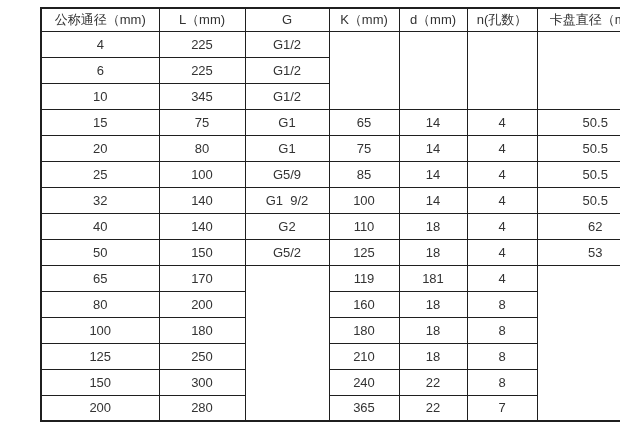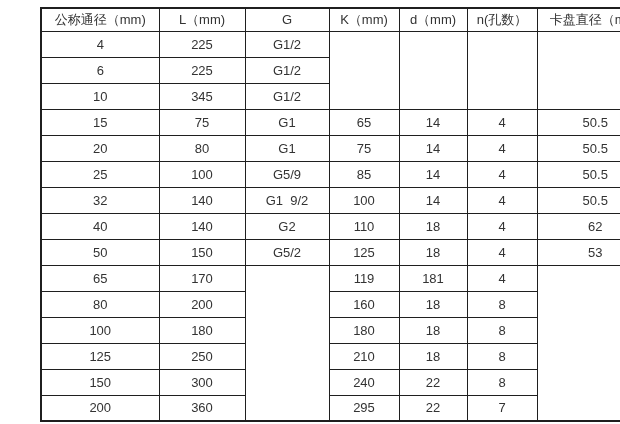--- a/index.html
+++ b/index.html
@@ -166,20 +166,20 @@
       </tr>
       <tr>
         <td>150</td>
         <td>300</td>
         <td>240</td>
         <td>22</td>
         <td>8</td>
       </tr>
       <tr>
         <td>200</td>
-        <td>360</td>
-        <td>295</td>
+        <td>280</td>
+        <td>365</td>
         <td>22</td>
         <td>7</td>
       </tr>
     </tbody>
   </table>
 </div>
 
 </body></html>

